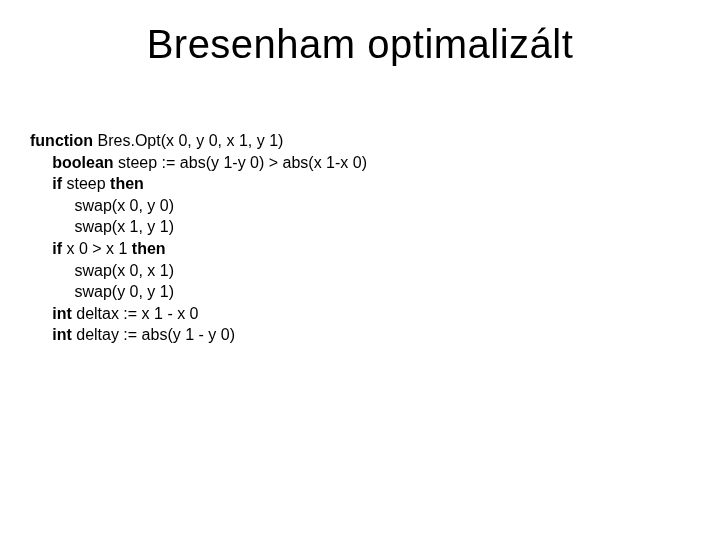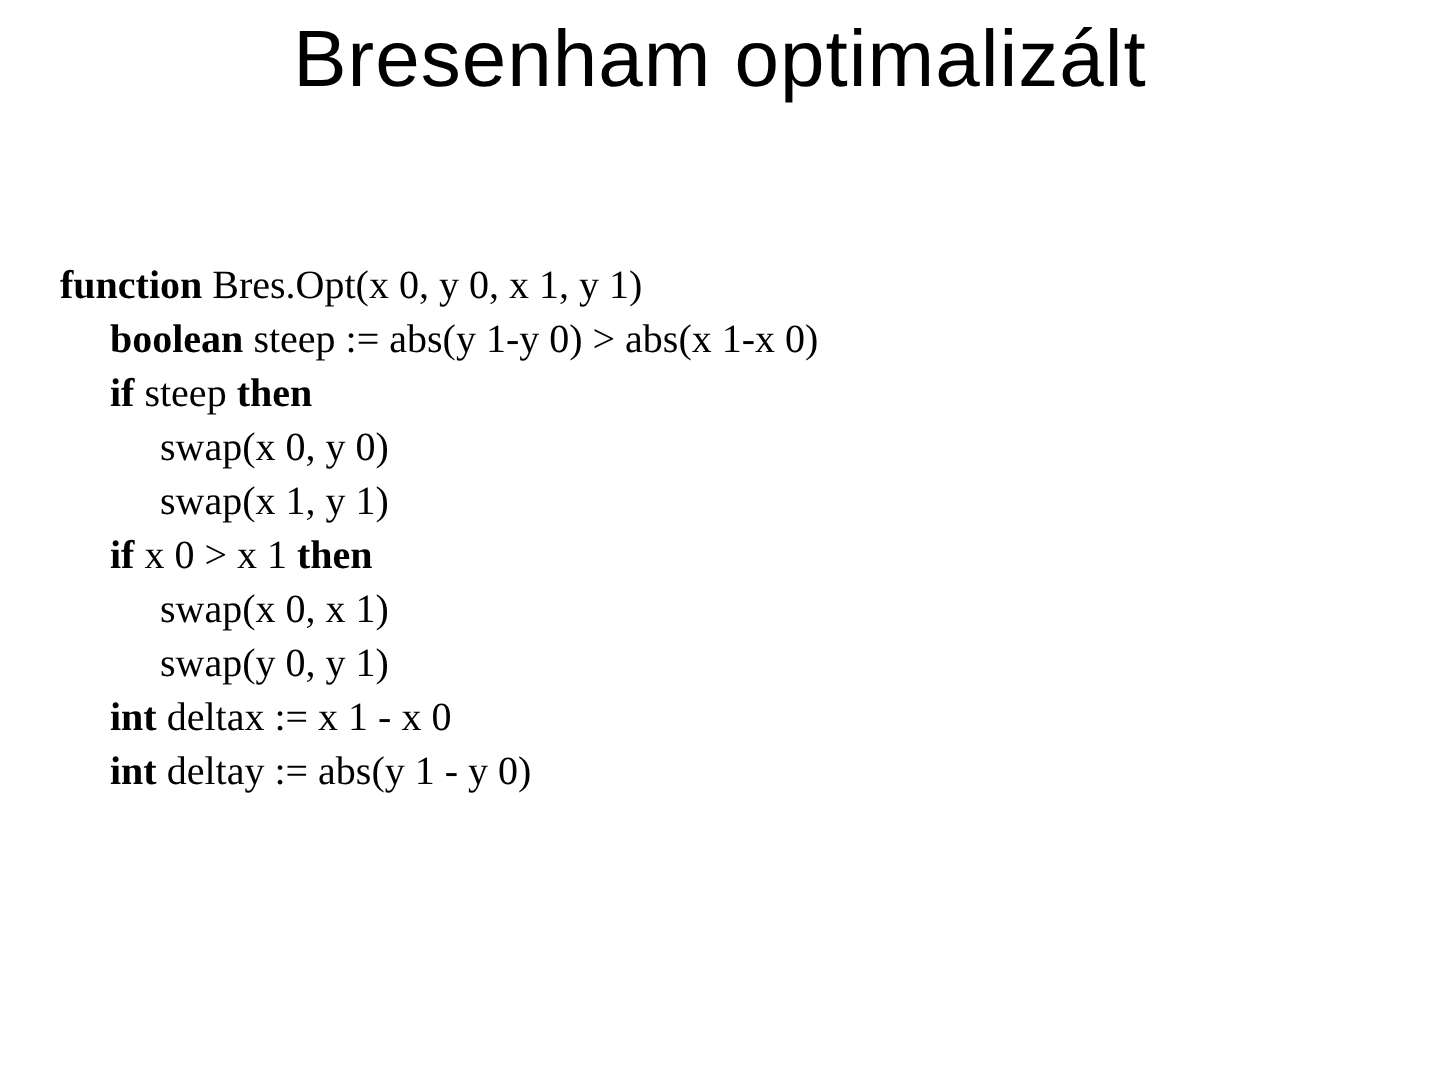--- a/index.html
+++ b/index.html
@@ -13,34 +13,34 @@
     overflow: hidden;
   }
   .slide {
     width: 720px;
     height: 540px;
     position: relative;
     box-sizing: border-box;
   }
   .title {
     position: absolute;
-    top: 8px;
+    top: 22px;
     left: 0;
     width: 720px;
     text-align: center;
     font-size: 40px;
     font-weight: 400;
     letter-spacing: 0.5px;
   }
   .code {
     position: absolute;
     top: 130px;
     left: 30px;
-    font-family: Liberation Serif, serif;
-    font-size: 20px;
+    font-family: Liberation Sans, sans-serif;
+    font-size: 16px;
     line-height: 1.35;
     white-space: pre;
   }
   .kw { font-weight: bold; }
 </style>
 </head>
 <body>
 
 <div class="slide">
   <div class="title">Bresenham optimalizált</div>

